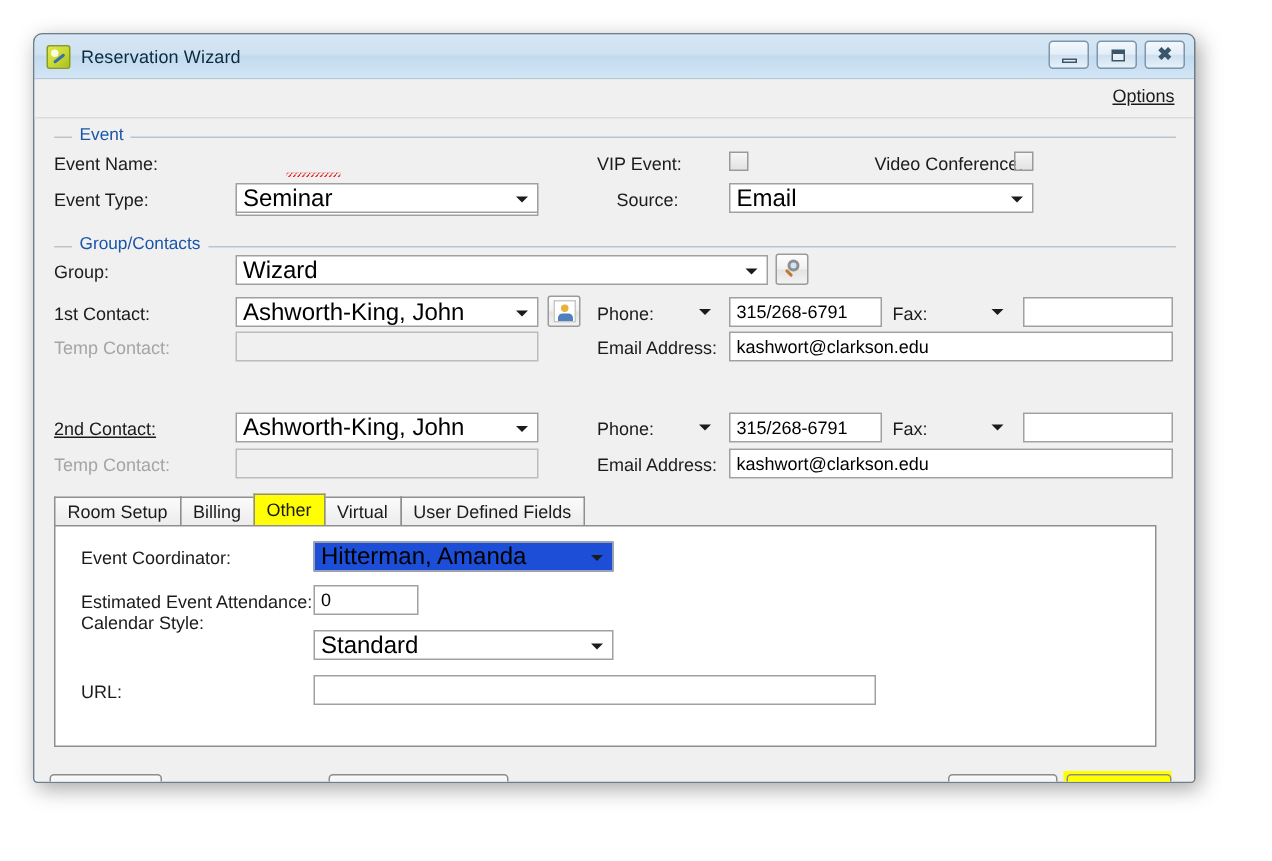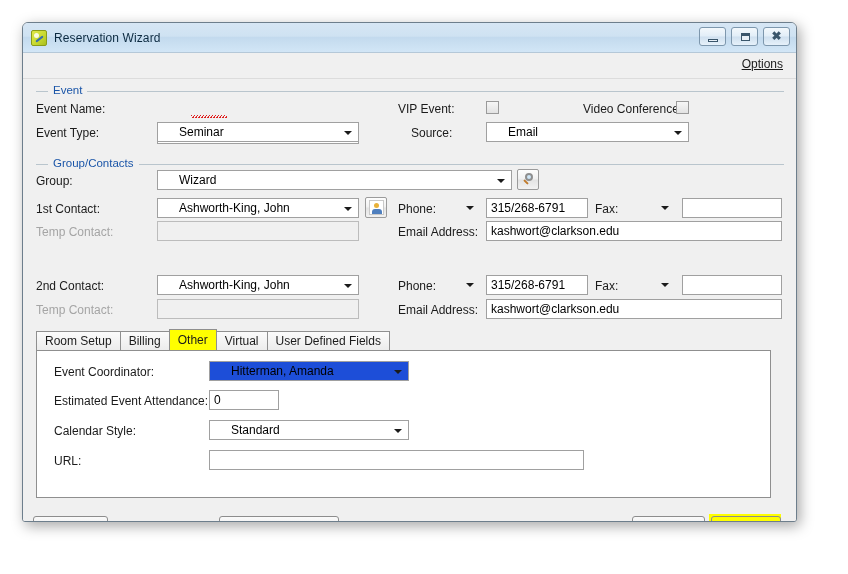--- a/index.html
+++ b/index.html
@@ -128,22 +128,22 @@
   .tbox.disabled {
     background: #f0f0f0;
     border: 1px solid #bcbcbc;
   }
   .combo {
     position: absolute;
     border: 1px solid #a0a0a0;
     background: #ffffff;
     box-sizing: border-box;
     height: 20px;
-    font-size: 12px; color:#000;
-    padding: 1px 20px 1px 21px;
+    font-size: 16px; color:#000;
+    padding: 1px 20px 1px 4px;
     line-height: 17px;
     overflow:hidden; white-space:nowrap;
   }
   .combo .arr {
     position:absolute; right:6px; top:8px;
     width:0;height:0;border-left:4px solid transparent;border-right:4px solid transparent;
     border-top:4px solid #1b1b1b;
   }
   .combo.hl { background:#1d4ed8; }
   .bare-arrow {
@@ -314,21 +314,21 @@
 
       <div class="lbl dim" style="left:13px; top:172px;">Temp Contact:</div>
       <div class="tbox disabled" style="left:134px; top:168px; width:202px;">
         <span></span>
       </div>
       <div class="lbl" style="left:375px; top:172px;">Email Address:</div>
       <div class="tbox" style="left:463px; top:168px; width:296px;">
         <span>kashwort@clarkson.edu</span>
       </div>
 
-      <div class="lbl" style="left:13px; top:226px;">2nd Contact:</div>
+      <div class="lbl" style="left:13px; top:226px;text-decoration:underline;">2nd Contact:</div>
       <div class="combo" style="left:134px; top:222px; width:202px;">
         <span>Ashworth-King, John</span>
         <span class="arr"></span>
       </div>
       <div class="lbl" style="left:375px; top:226px;">Phone:</div>
       <span class="bare-arrow" style="left:443px; top:230px;"></span>
       <div class="tbox" style="left:463px; top:222px; width:102px;">
         <span>315/268-6791</span>
       </div>
       <div class="lbl" style="left:572px; top:226px;">Fax:</div>
@@ -359,21 +359,21 @@
         <div class="combo hl" style="left:172px; top:10px; width:200px;">
           <span>Hitterman, Amanda</span>
           <span class="arr"></span>
         </div>
 
         <div class="lbl" style="left:17px; top:43px;">Estimated Event Attendance:</div>
         <div class="tbox" style="left:172px; top:39px; width:70px;">
           <span>0</span>
         </div>
 
-        <div class="lbl" style="left:17px; top:73px;">Calendar Style:</div>
+        <div class="lbl" style="left:17px; top:57px;">Calendar Style:</div>
         <div class="combo" style="left:172px; top:69px; width:200px;">
           <span>Standard</span>
           <span class="arr"></span>
         </div>
 
         <div class="lbl" style="left:17px; top:103px;">URL:</div>
         <div class="tbox" style="left:172px; top:99px; width:375px;">
           <span></span>
         </div>
       </div>

